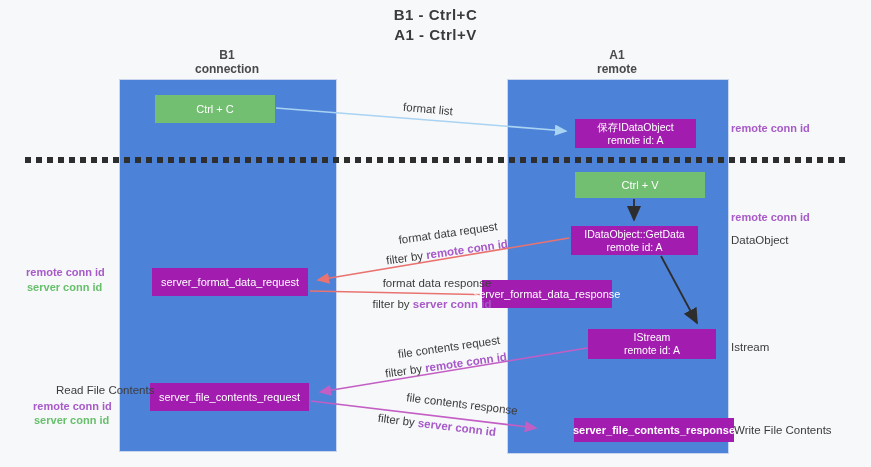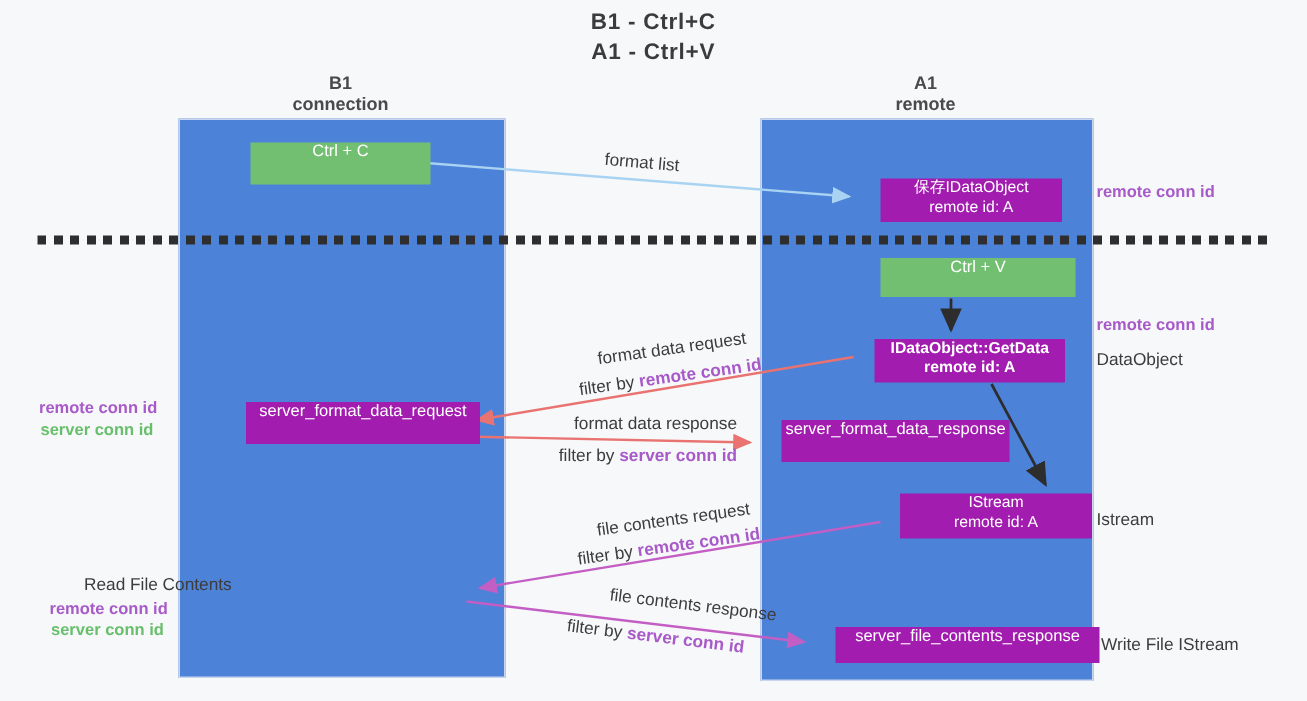--- a/index.html
+++ b/index.html
@@ -1,22 +1,22 @@
 <!DOCTYPE html>
 <html><head>
 <meta charset="utf-8">
 <style>
   html,body{margin:0;padding:0;background:#f7f8fa;font-family:"Liberation Sans","DejaVu Sans",sans-serif;}
   #canvas{position:relative;width:871px;height:467px;background:#f7f8fa;overflow:hidden;}
   .abs{position:absolute;font-weight:bold;}
   .title{width:100%;text-align:center;font-size:15px;color:#3b3b3b;letter-spacing:0.5px;}
   .lane-header{text-align:center;font-size:12px;color:#4a4a4a;line-height:14px;}
   .lane{position:absolute;background:#4d82d9;border:1px solid #c9d6ee;}
-  .node{position:absolute;display:flex;flex-direction:column;align-items:center;
-        color:#fff;font-size:11px;text-align:center;line-height:13px;margin-left:12px;}
+  .node{position:absolute;display:flex;flex-direction:column;align-items:center;justify-content:center;
+        color:#fff;font-size:11px;text-align:center;line-height:13px;}
   .green{background:#72bf71;}
   .orange{background:#a21caf;}
   .flow-label{position:absolute;transform:translate(-50%,-50%);white-space:nowrap;font-size:11.5px;color:#3c3c3c;}
   .hl-purple{color:#a75ac8;font-weight:bold;}
   .side-label{position:absolute;white-space:nowrap;font-size:11.5px;color:#3c3c3c;}
   .side-purple{color:#a75ac8;font-weight:bold;font-size:11px;}
   .side-green{color:#67bf6b;font-weight:bold;font-size:11px;}
   .dashline{position:absolute;left:25px;top:157px;width:820px;height:6px;
             background:repeating-linear-gradient(90deg,#2e2e2e 0 6px,transparent 6px 11px);}
   svg{position:absolute;left:0;top:0;}
@@ -73,40 +73,43 @@
 
   <div class="node orange" style="left:575px;top:119px;width:121px;height:29px;font-size:10.5px;">
     <span>保存IDataObject</span>
     <span>remote id: A</span>
   </div>
 
   <div class="node green" style="left:575px;top:172px;width:130px;height:26px;">
     <span>Ctrl + V</span>
   </div>
 
-  <div class="node orange" style="left:571px;top:226px;width:127px;height:29px;font-size:10.5px;font-weight:bold;">
+  <div class="node orange" style="left:571px;top:226px;width:127px;height:29px;font-size:10.5px;">
     <span>IDataObject::GetData</span>
     <span>remote id: A</span>
   </div>
 
   <div class="node orange" style="left:152px;top:268px;width:156px;height:28px;">
     <span>server_format_data_request</span>
   </div>
 
-  <div class="node orange" style="left:509px;top:280px;width:152px;height:28px;">
+  <div class="node orange" style="left:482px;top:280px;width:130px;height:28px;">
     <span>server_format_data_response</span>
   </div>
 
   <div class="node orange" style="left:588px;top:329px;width:128px;height:30px;font-size:10.5px;">
     <span>IStream</span>
     <span>remote id: A</span>
   </div>
 
+  <div class="node orange" style="left:150px;top:383px;width:159px;height:28px;">
+    <span>server_file_contents_request</span>
+  </div>
 
-  <div class="node orange" style="left:545px;top:418px;width:176px;height:24px;">
+  <div class="node orange" style="left:574px;top:418px;width:160px;height:24px;font-weight:bold;">
     <span>server_file_contents_response</span>
   </div>
 
   <div class="flow-label" style="left:428px;top:109px;transform:translate(-50%,-50%) rotate(5deg);">format list</div>
 
   <div class="flow-label" style="left:448px;top:233px;transform:translate(-50%,-50%) rotate(-8deg);">format data request</div>
   <div class="flow-label" style="left:447px;top:252px;transform:translate(-50%,-50%) rotate(-8deg);">
     <span>filter by </span><span class="hl-purple">remote conn id</span>
   </div>
 
@@ -122,21 +125,21 @@
 
   <div class="flow-label" style="left:462px;top:404px;transform:translate(-50%,-50%) rotate(7deg);">file contents response</div>
   <div class="flow-label" style="left:437px;top:425px;transform:translate(-50%,-50%) rotate(7deg);">
     <span>filter by </span><span class="hl-purple">server conn id</span>
   </div>
 
   <div class="side-label side-purple" style="left:731px;top:122px;">remote conn id</div>
   <div class="side-label side-purple" style="left:731px;top:211px;">remote conn id</div>
   <div class="side-label" style="left:731px;top:234px;">DataObject</div>
   <div class="side-label" style="left:731px;top:341px;">Istream</div>
-  <div class="side-label" style="left:734px;top:424px;">Write File IStream</div>
+  <div class="side-label" style="left:734px;top:424px;">Write File Contents</div>
 
   <div class="side-label side-purple" style="left:26px;top:266px;">remote conn id</div>
   <div class="side-label side-green" style="left:27px;top:281px;">server conn id</div>
   <div class="side-label" style="left:28px;top:384px;margin-left:28px;">Read File Contents</div>
   <div class="side-label side-purple" style="left:33px;top:400px;">remote conn id</div>
   <div class="side-label side-green" style="left:34px;top:414px;">server conn id</div>
 
 </div>
 
 </body></html>

